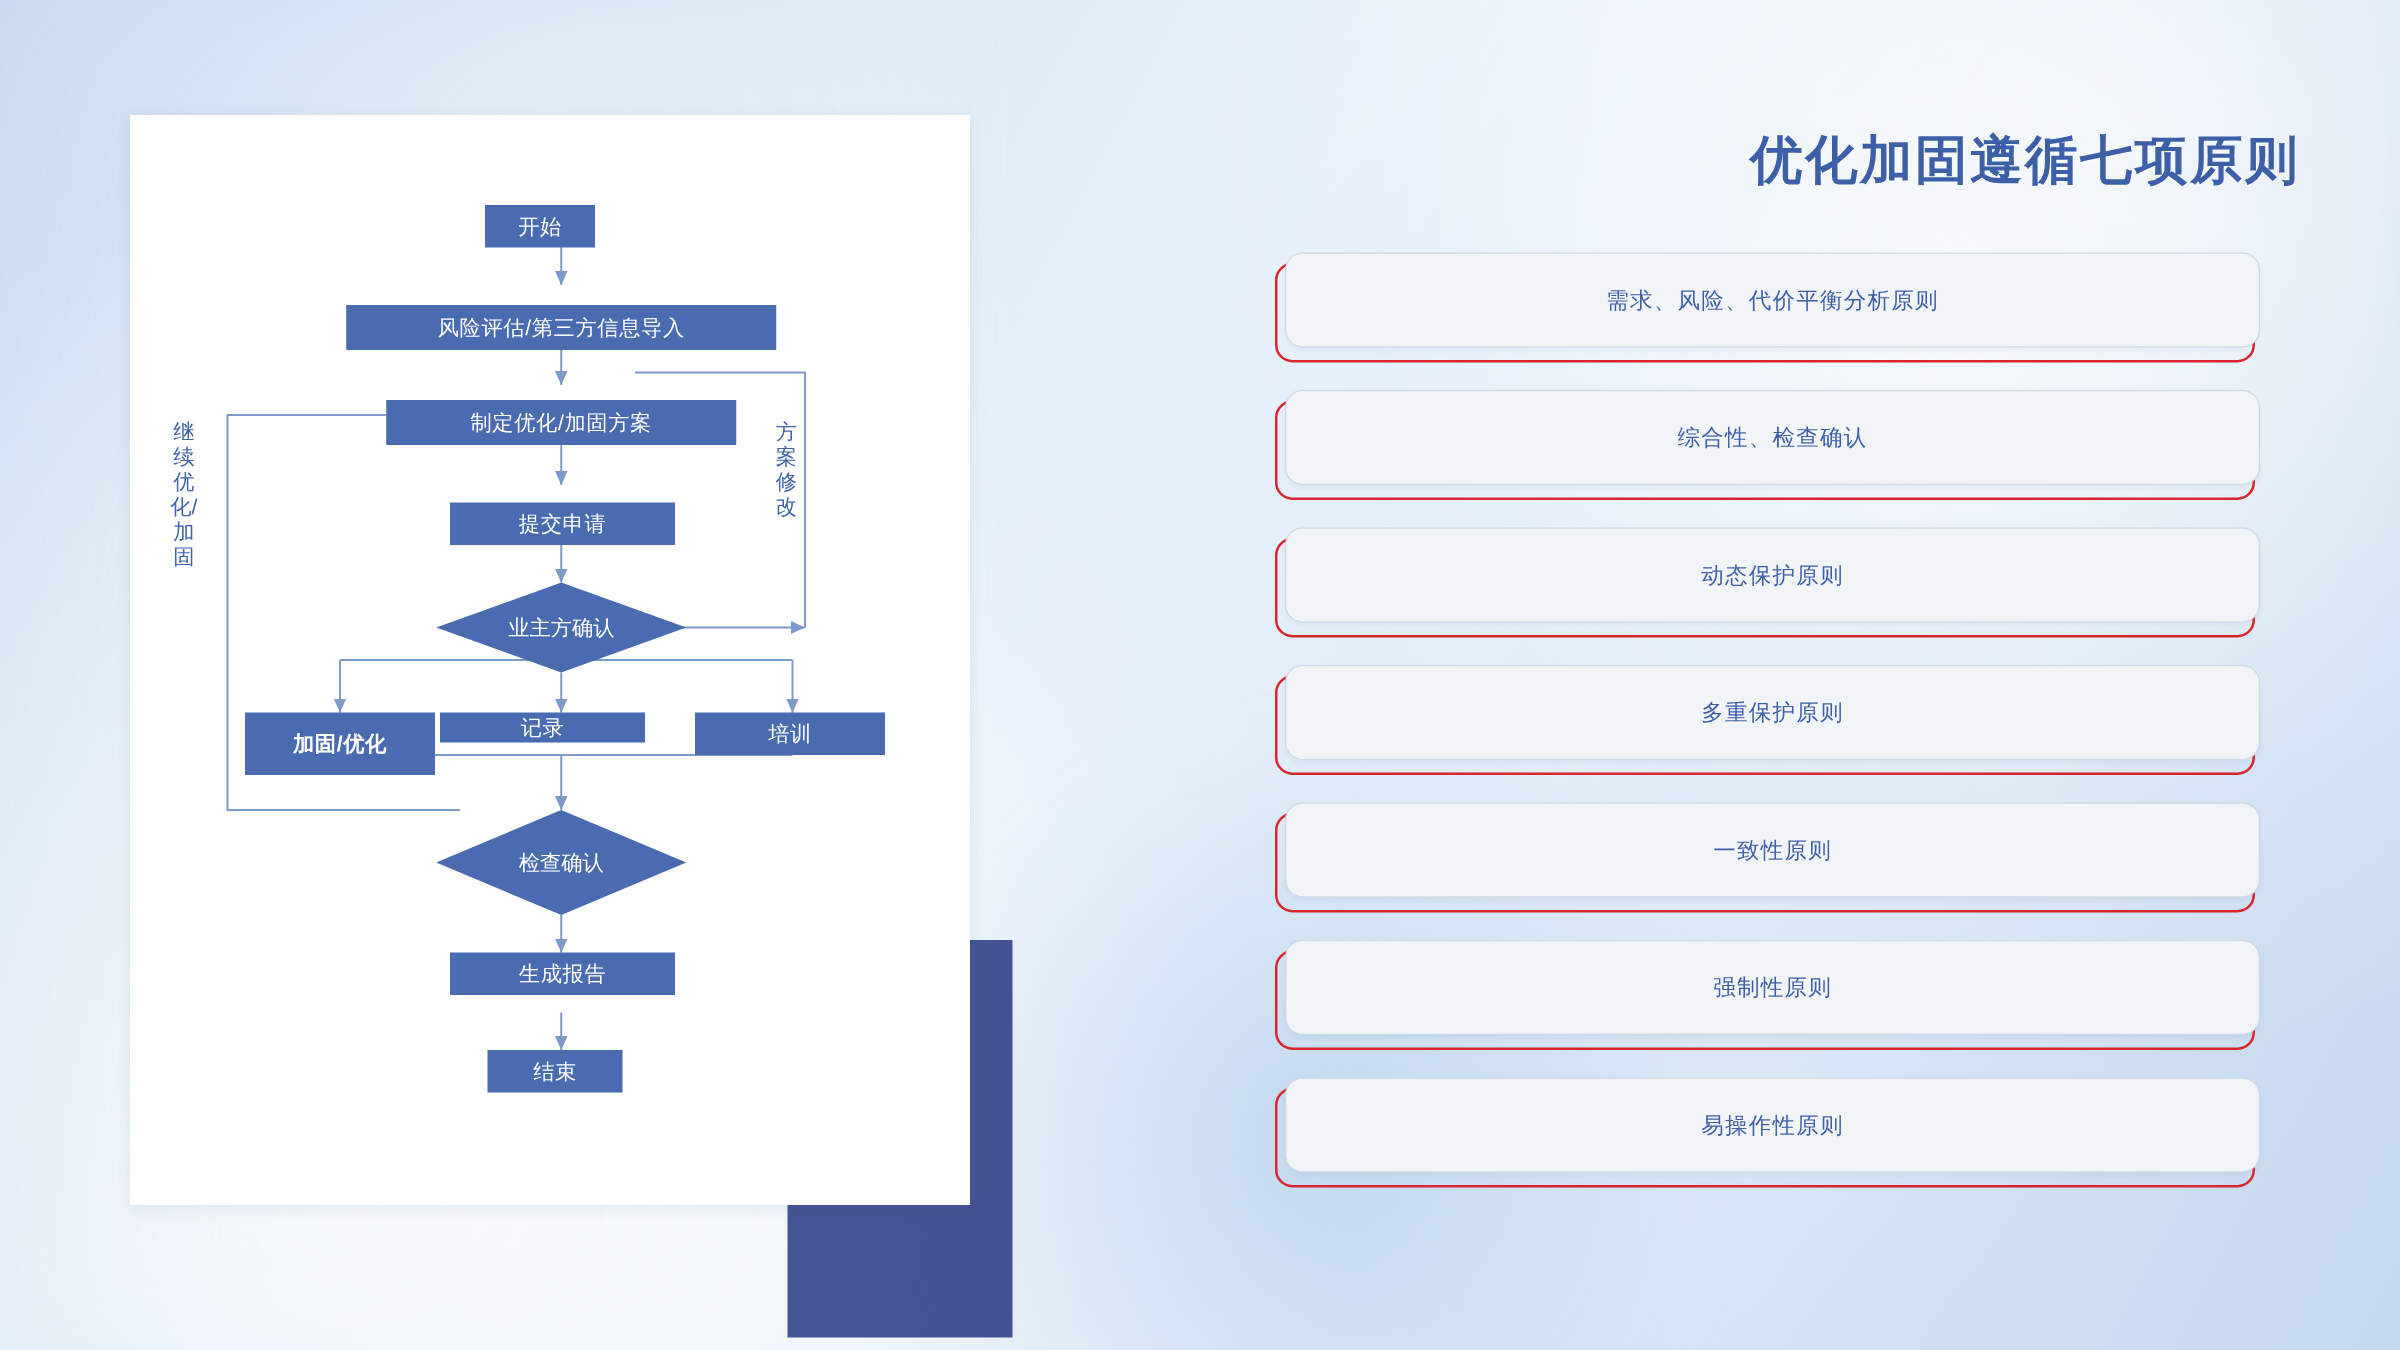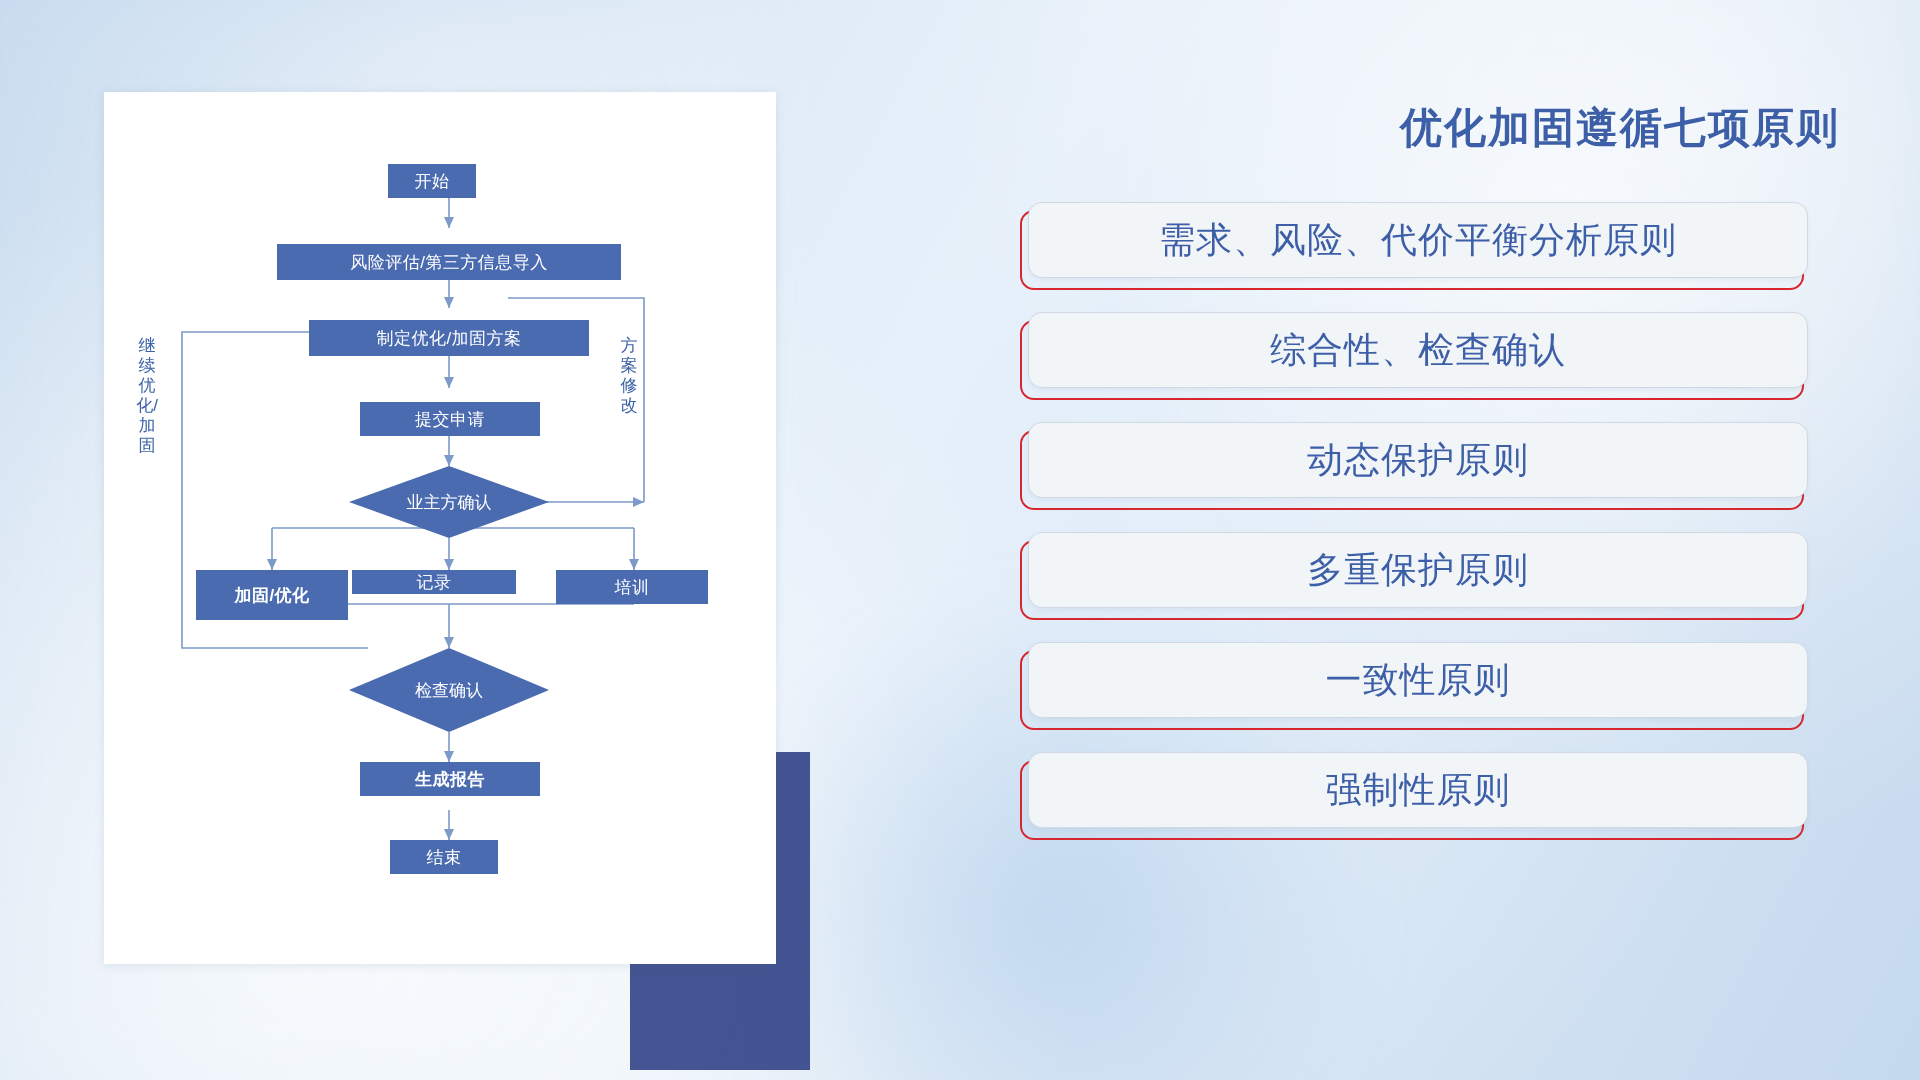--- a/index.html
+++ b/index.html
@@ -141,21 +141,21 @@
     width: 780px;
     height: 76px;
     box-sizing: border-box;
     background: #f2f5f8;
     border: 1px solid #cfd9e4;
     border-radius: 14px;
     display: flex;
     align-items: center;
     justify-content: center;
     color: #3d5fa8;
-    font-size: 36px;
+    font-size: 18px;
     letter-spacing: 1px;
     box-shadow: 0 2px 4px rgba(90,110,150,0.08);
   }
 </style>
 </head>
 <body>
 
 <div class="bg-streak streak-a"></div>
 <div class="bg-streak streak-b"></div>
 <div class="bg-streak streak-c"></div>
@@ -249,21 +249,21 @@
     </div>
 
     <div class="node" style="left:452px; top:478px; width:152px; height:34px;">
       <span>培训</span>
     </div>
 
     <div class="diamond-label" style="left:265px; top:582px; width:160px; height:32px;text-align:right;">
       <span>检查确认</span>
     </div>
 
-    <div class="node" style="left:256px; top:670px; width:180px; height:34px;font-weight:bold;">
+    <div class="node" style="left:256px; top:670px; width:180px; height:34px;">
       <span>生成报告</span>
     </div>
 
     <div class="node" style="left:286px; top:748px; width:108px; height:34px;">
       <span>结束</span>
     </div>
 
     <div class="vlabel" style="left:32px; top:244px;">
       <span>继续优化/加固</span>
     </div>
@@ -314,14 +314,20 @@
     </div>
   </div>
 
   <div class="principle-row">
     <div class="principle-accent"></div>
     <div class="principle-card">
       <span>强制性原则</span>
     </div>
   </div>
 
+  <div class="principle-row">
+    <div class="principle-accent"></div>
+    <div class="principle-card">
+      <span>易操作性原则</span>
+    </div>
+  </div>
 
 </div>
 
 </body></html>

